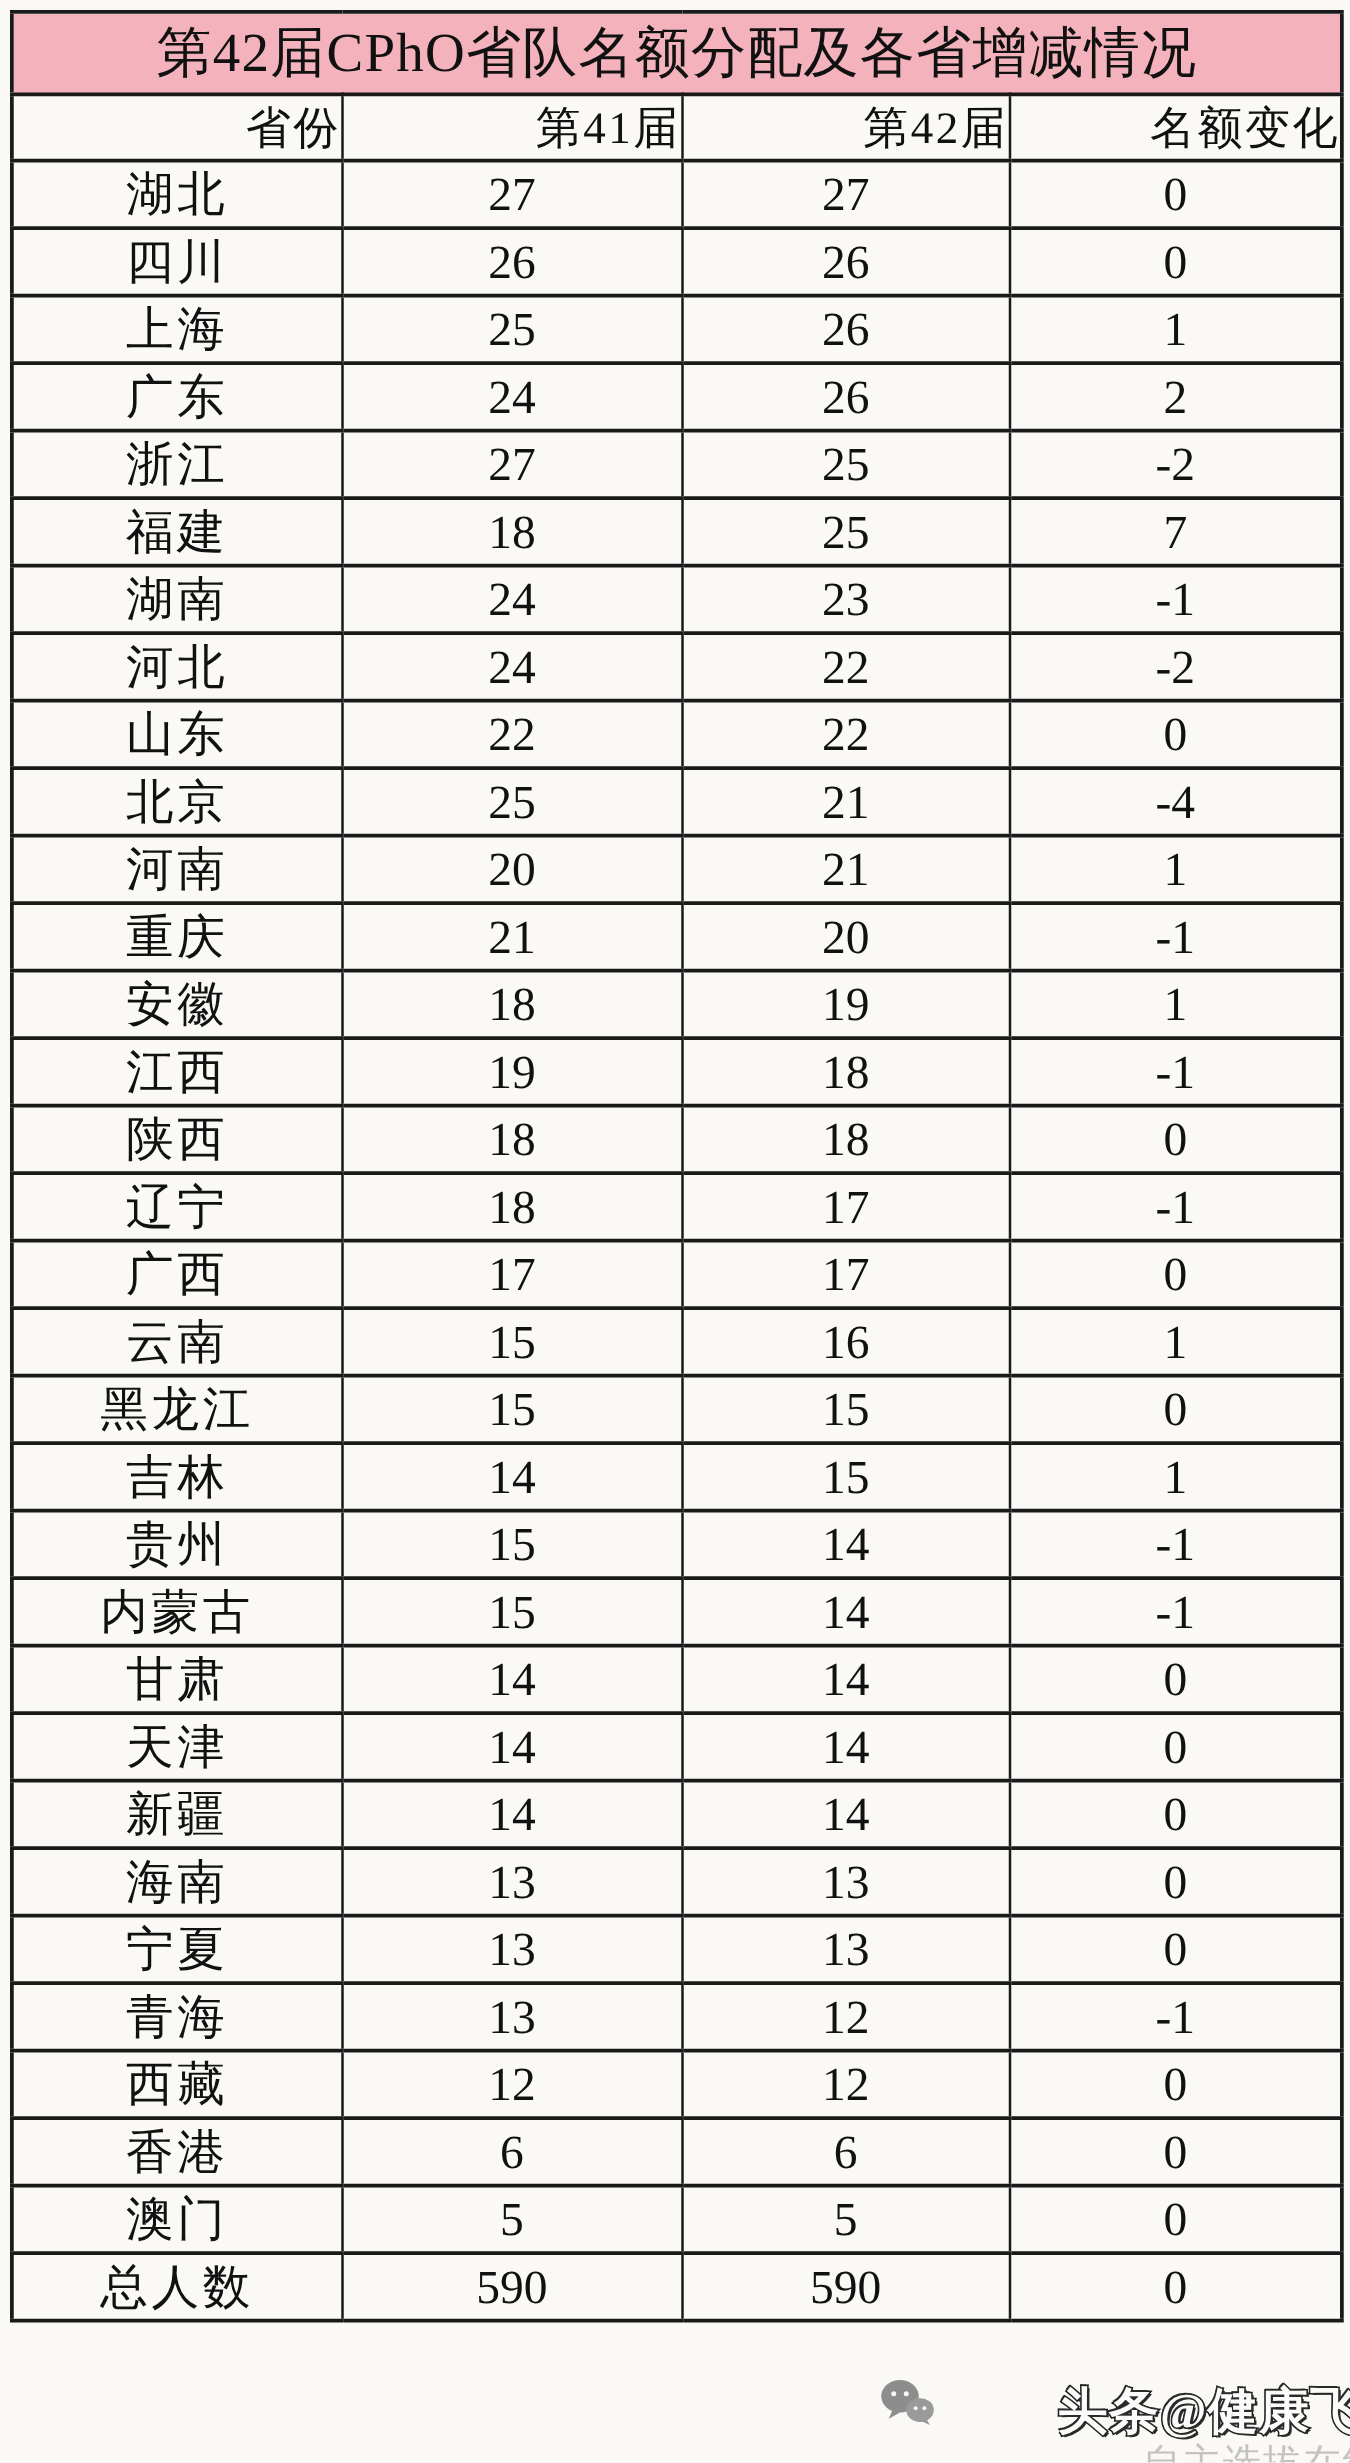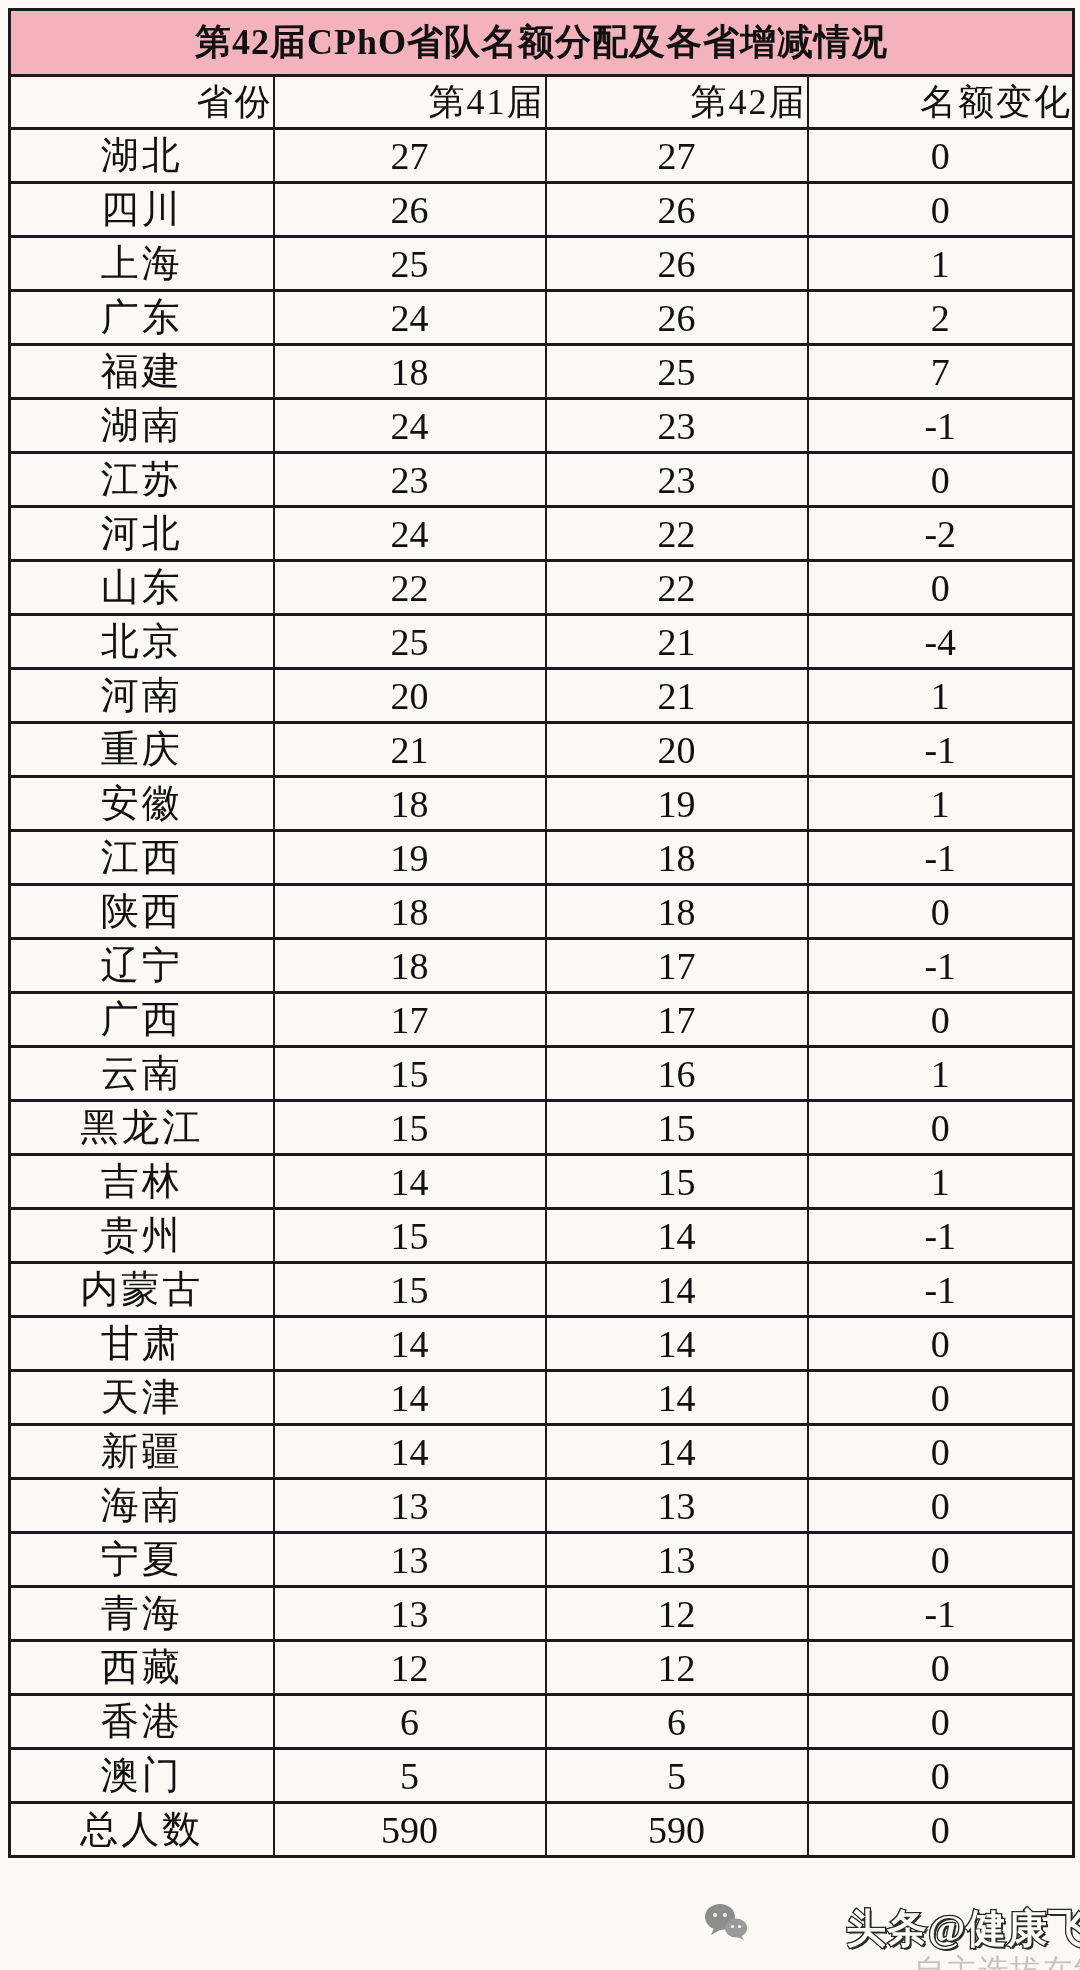--- a/index.html
+++ b/index.html
@@ -29,22 +29,22 @@
     border-bottom: 3px solid var(--border, #1A1A1A);
     padding: 0;
     text-align: center;
     vertical-align: middle;
     white-space: nowrap;
     overflow: hidden;
   }
   .title-cell {
     height: 63px;
     background: var(--title-bg, #F4B3BC);
-    font-size: 36px;
-    font-weight: bold;
+    font-size: 44px;
+    font-weight: normal;
     letter-spacing: 1px;
   }
   .quota th {
     height: 50px;
     font-size: 36px;
     font-weight: normal;
     letter-spacing: 2px;
     text-align: right;
   }
   .quota tbody td { height: 50.4px; font-size: 38px; }
@@ -120,36 +120,36 @@
     <td class="c-num">26</td>
     <td class="c-num">1</td>
   </tr>
       <tr class="data-row">
     <td class="c-prov">广东</td>
     <td class="c-num">24</td>
     <td class="c-num">26</td>
     <td class="c-num">2</td>
   </tr>
       <tr class="data-row">
+    <td class="c-prov">浙江</td>
+    <td class="c-num">27</td>
+    <td class="c-num">25</td>
+    <td class="c-num">-2</td>
+  </tr>
+      <tr class="data-row">
     <td class="c-prov">福建</td>
     <td class="c-num">18</td>
     <td class="c-num">25</td>
     <td class="c-num">7</td>
   </tr>
       <tr class="data-row">
     <td class="c-prov">湖南</td>
     <td class="c-num">24</td>
     <td class="c-num">23</td>
     <td class="c-num">-1</td>
-  </tr>
-      <tr class="data-row">
-    <td class="c-prov">江苏</td>
-    <td class="c-num">23</td>
-    <td class="c-num">23</td>
-    <td class="c-num">0</td>
   </tr>
       <tr class="data-row">
     <td class="c-prov">河北</td>
     <td class="c-num">24</td>
     <td class="c-num">22</td>
     <td class="c-num">-2</td>
   </tr>
       <tr class="data-row">
     <td class="c-prov">山东</td>
     <td class="c-num">22</td>

